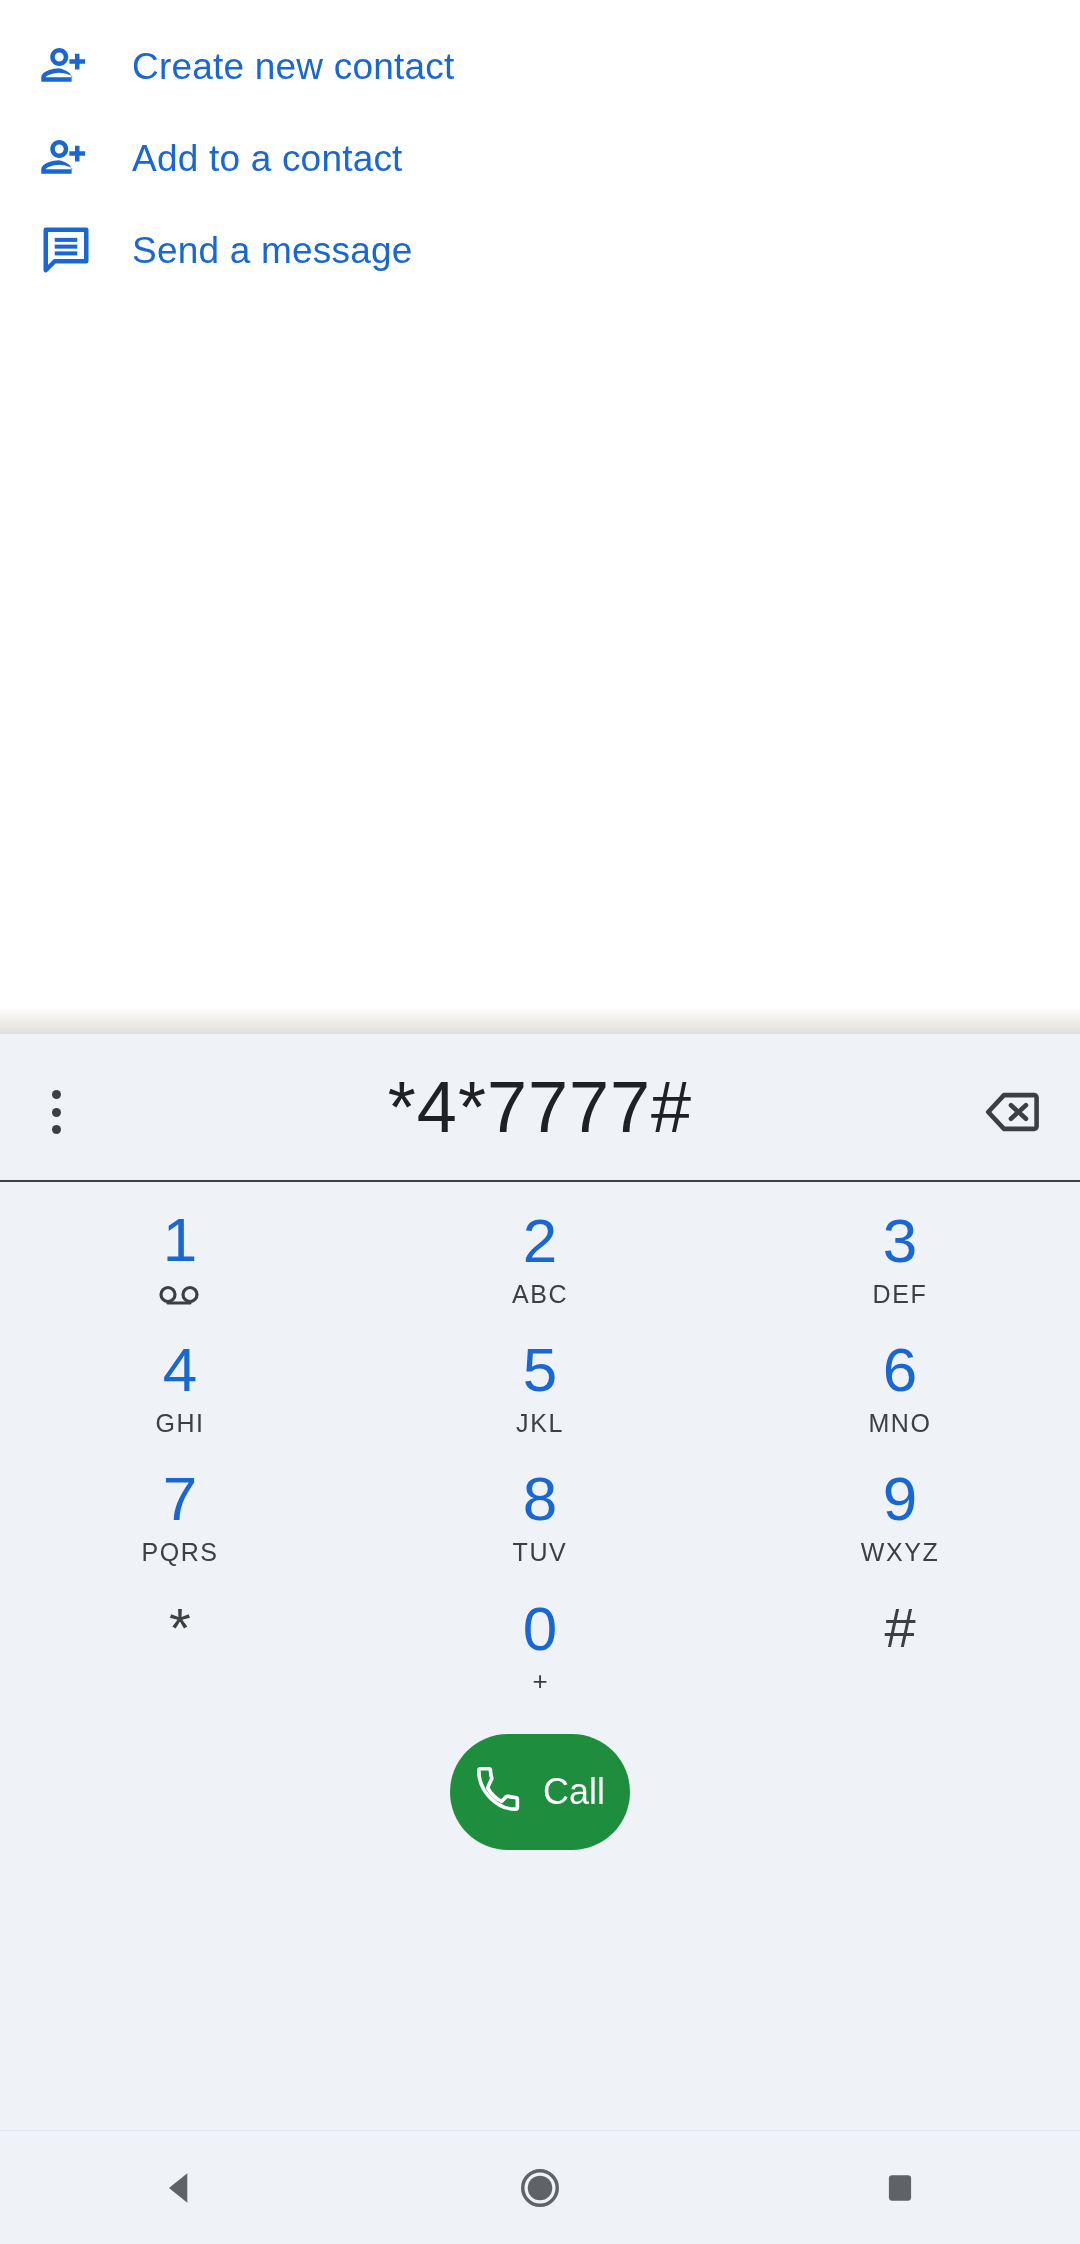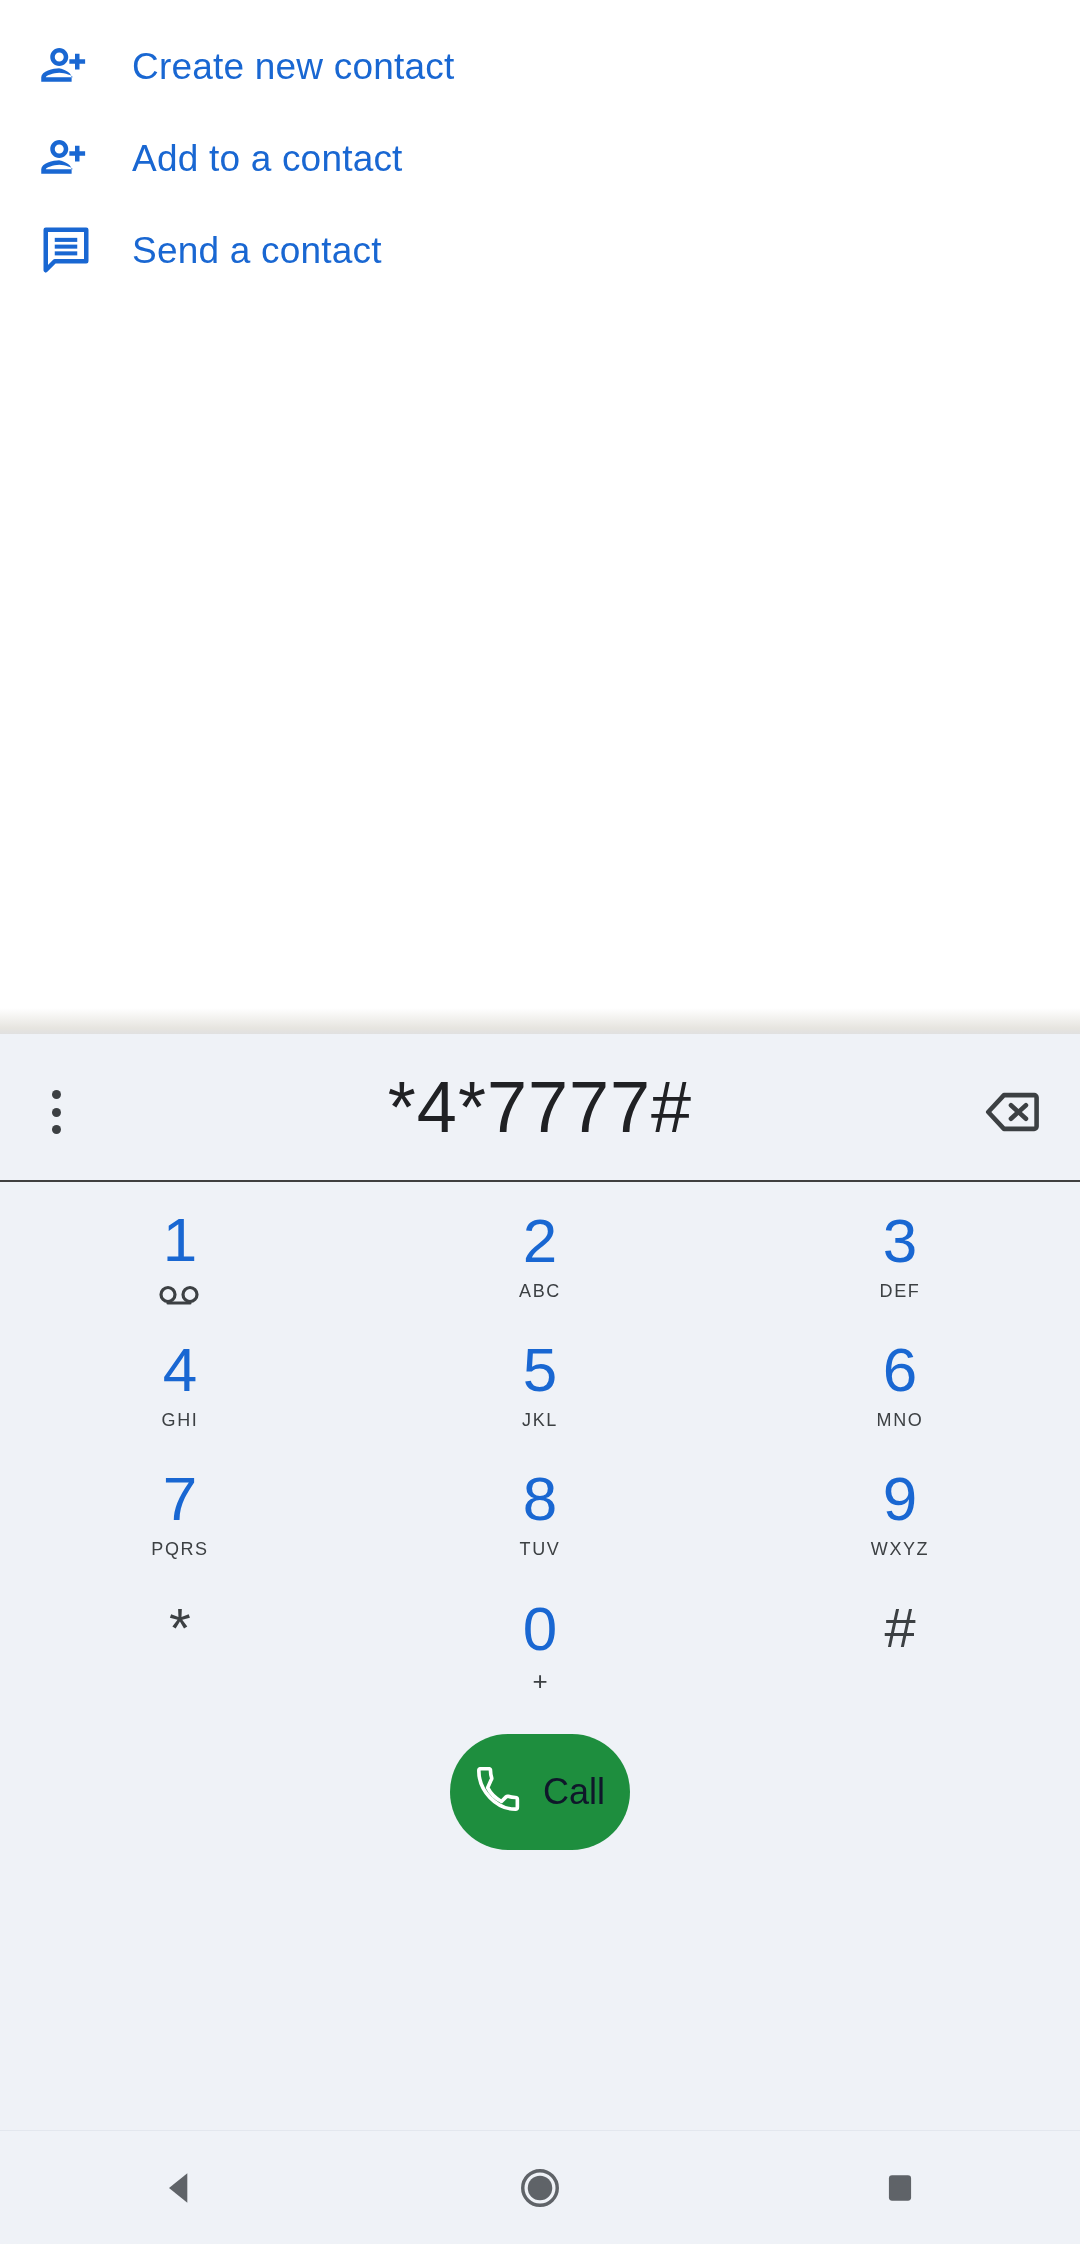--- a/index.html
+++ b/index.html
@@ -70,34 +70,34 @@
   }
   .key {
     width:100%; height:129px;
     display:flex; flex-direction:column; align-items:center; justify-content:center;
   }
   .key-digit {
     font-size:62px; color:#1967d2; line-height:1; font-weight:400;
   }
   .key-digit.dark { color:#3c4043; font-size:56px; }
   .key-sub {
-    font-size:18px; color:#3c4043; letter-spacing:1.6px;
+    font-size:25px; color:#3c4043; letter-spacing:1.6px;
     margin-top:10px; line-height:1; height:26px;
   }
   .key-sub.plus { font-size:26px; letter-spacing:0; margin-top:8px; }
   .vm-icon { margin-top:12px; height:26px; display:flex; align-items:center; }
 
   
   .call-wrap { width:1080px; display:flex; justify-content:center; margin-top:24px; }
   .call-btn {
     width:180px; height:116px; border-radius:58px;
     background:#1e8e3e;
     display:flex; align-items:center; justify-content:center; gap:22px;
   }
-  .call-label { font-size:36px; color:#0f172a; line-height:1; }
+  .call-label { font-size:36px; color:#ffffff; line-height:1; }
 
   
   .navbar {
     position:absolute; left:0; top:2130px; width:1080px; height:114px;
     background:#eff2f7;
     border-top:1px solid #e3e7ee;
     display:flex; align-items:center; justify-content:space-around;
   }
   .nav-btn { width:180px; height:114px; display:flex; align-items:center; justify-content:center; }
 </style>
@@ -132,21 +132,21 @@
 
     <div class="sugg-row" style="top:184px">
       <span class="sugg-icon">
         <svg width="54" height="54" viewBox="0 0 24 24" fill="none" stroke="#1967d2" stroke-width="2">
           <path d="M3 3h18v14H7l-4 4V3z" fill="none" stroke="#1967d2" stroke-width="2" stroke-linejoin="round"></path>
           <line x1="7" y1="7.5" x2="17" y2="7.5" stroke="#1967d2" stroke-width="1.8"></line>
           <line x1="7" y1="10.5" x2="17" y2="10.5" stroke="#1967d2" stroke-width="1.8"></line>
           <line x1="7" y1="13.5" x2="17" y2="13.5" stroke="#1967d2" stroke-width="1.8"></line>
         </svg>
       </span>
-      <span class="sugg-label">Send a contact</span>
+      <span class="sugg-label">Send a message</span>
     </div>
 
   </div>
 
   <div class="pane-shadow"></div>
 
   <div class="dialpad">
 
     <div class="digits-bar">
       <div class="overflow-btn">

